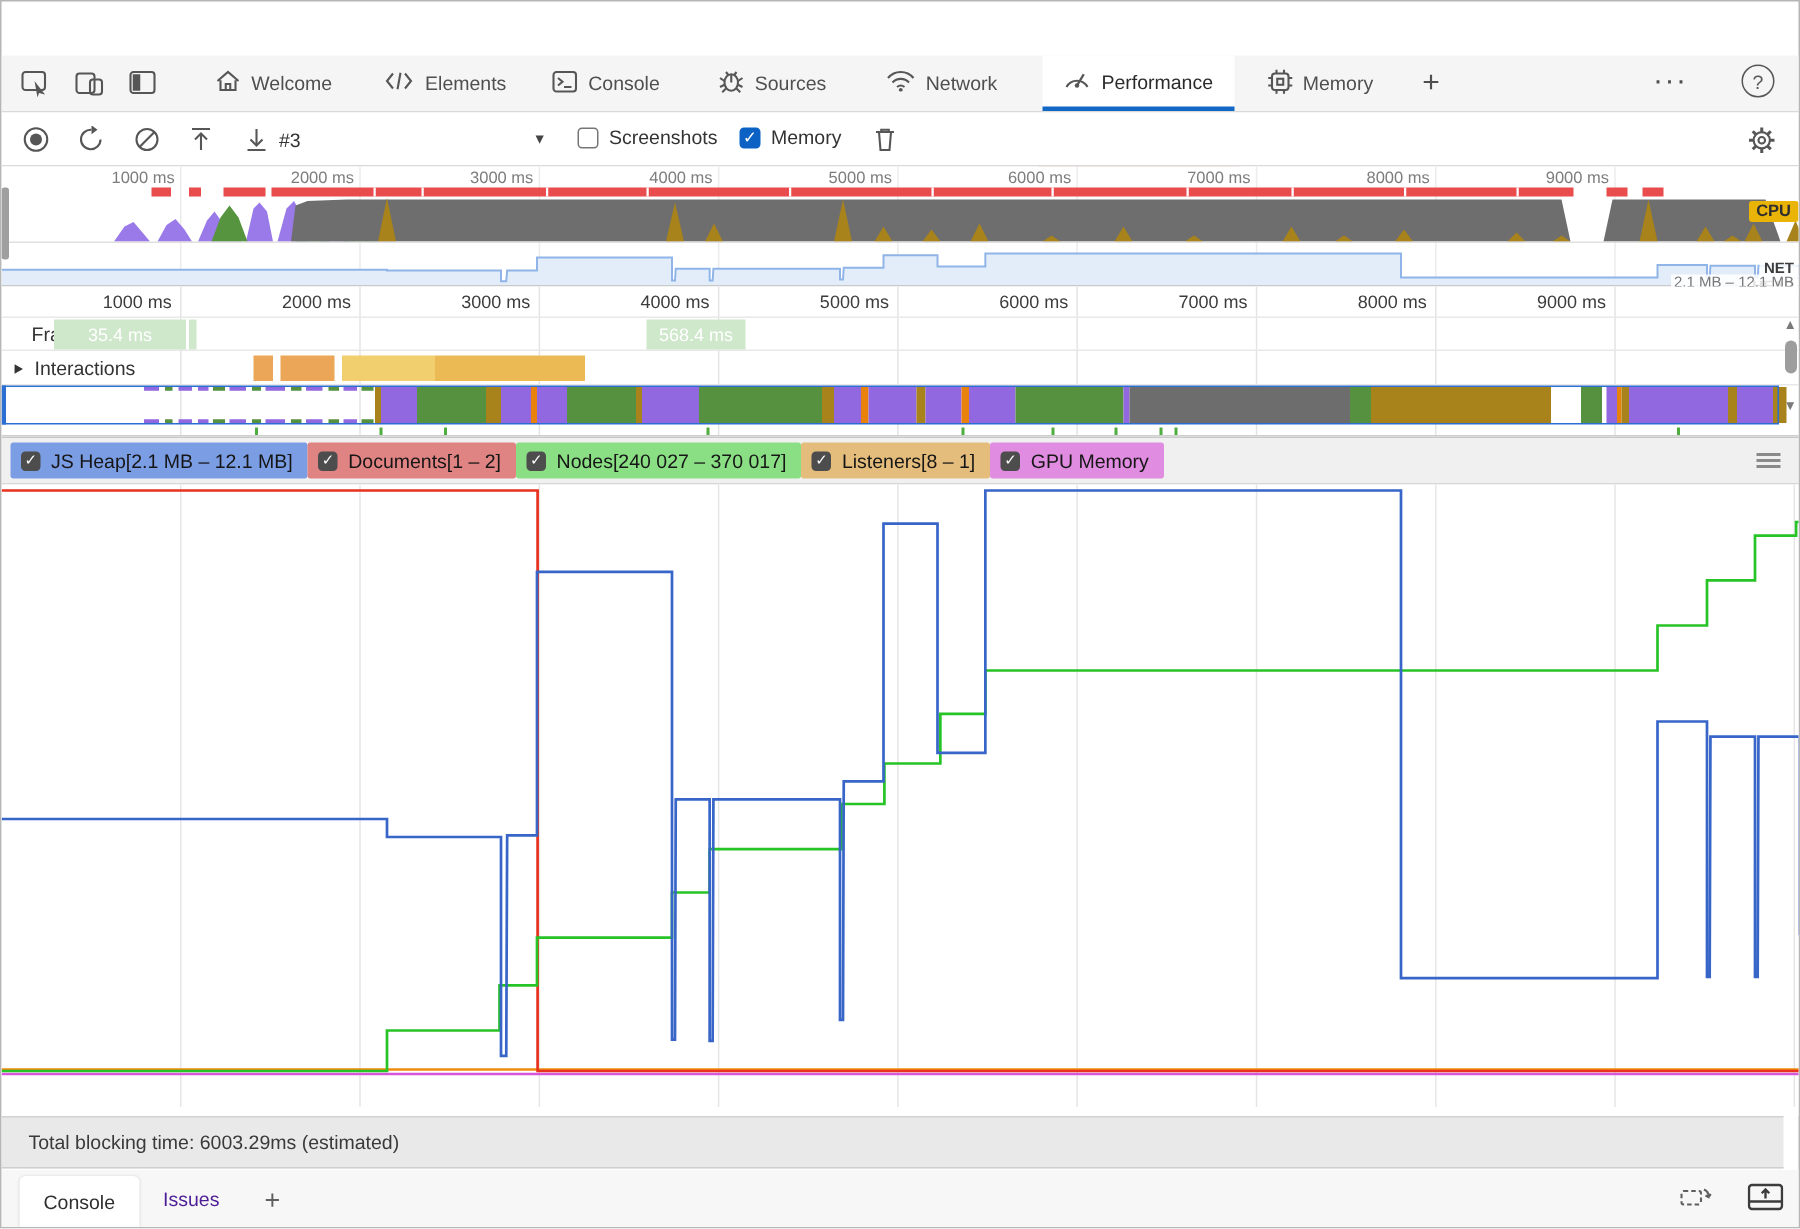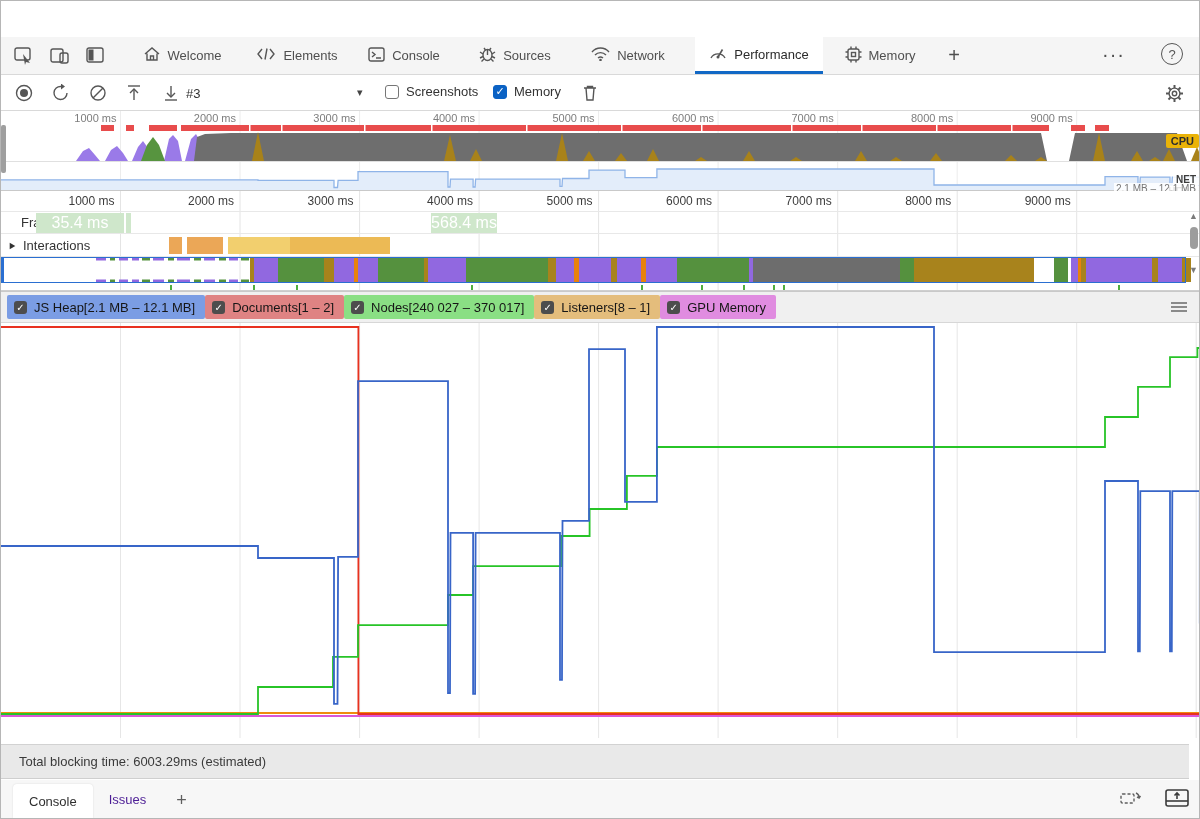--- a/index.html
+++ b/index.html
@@ -37,21 +37,21 @@
   
   .overview { left:0; top:110px; width:1200px; height:80px; background:#fff; border-bottom:1px solid #c9c9c9; }
   .ov-label { position:absolute; font-size:10px; font-weight:bold; color:#3c3c3c; background:rgba(255,255,255,.85); padding:0 3px;margin-top:15px; }
   .cpu-badge { position:absolute; right:2px; top:23px; font-size:11px; font-weight:bold; color:#2e2e2e; background:#eab308; padding:1px 5px; border-radius:2px;}
   .heap-range { position:absolute; right:3px; top:72px; font-size:10px; color:#777; background:rgba(255,255,255,.85); padding:0 2px;}
   .drag-handle { position:absolute; left:0; top:14px; width:5px; height:48px; background:#9f9f9f; border-radius:2px;}
 
   
   .tracks { left:0; top:190px; width:1200px; height:100px; background:#fff; border-bottom:1px solid #cfcfcf; overflow:hidden;}
   .row-label { font-size:13px; color:#333; }
-  .frames-badge { position:absolute; background:#cfe7cb; color:#fff; font-size:16px; display:flex; align-items:center; justify-content:center; height:20px; }
+  .frames-badge { position:absolute; background:#cfe7cb; color:#fff; font-size:12px; display:flex; align-items:center; justify-content:center; height:20px; }
   .tri { display:inline-block; width:0; height:0; border-left:7px solid #333; border-top:4.5px solid transparent; border-bottom:4.5px solid transparent; }
   .main-label-box { position:absolute; left:4px; top:3px; height:20px; background:#fff; border:1px solid #4a4a4a; display:flex; align-items:center; gap:6px; padding:0 8px 0 6px; font-size:13px; color:#1b1b1b; white-space:nowrap;}
   .scrollbar { position:absolute; right:0; top:22px; width:14px; height:78px; }
   .sb-thumb { position:absolute; left:3px; top:14px; width:8px; height:22px; background:#9d9d9d; border-radius:4px; }
   .sb-arrow { position:absolute; left:2px; font-size:9px; color:#7a7a7a; }
 
   
   .legend { left:0; top:290px; width:1200px; height:32px; background:#f0f0f0; border-top:1px solid #c9c9c9; border-bottom:1px solid #d7d7d7; display:flex; align-items:center; padding-left:6px; gap:8px;}
   .pill { display:inline-flex; align-items:center; gap:7px; height:24px; padding:0 10px 0 7px; font-size:13px; color:#161616; border-radius:2px;}
   .pill .chk2 { width:13px; height:13px; background:#4d4d4d; border-radius:3px; color:#fff; font-size:10px; display:flex; align-items:center; justify-content:center;}

